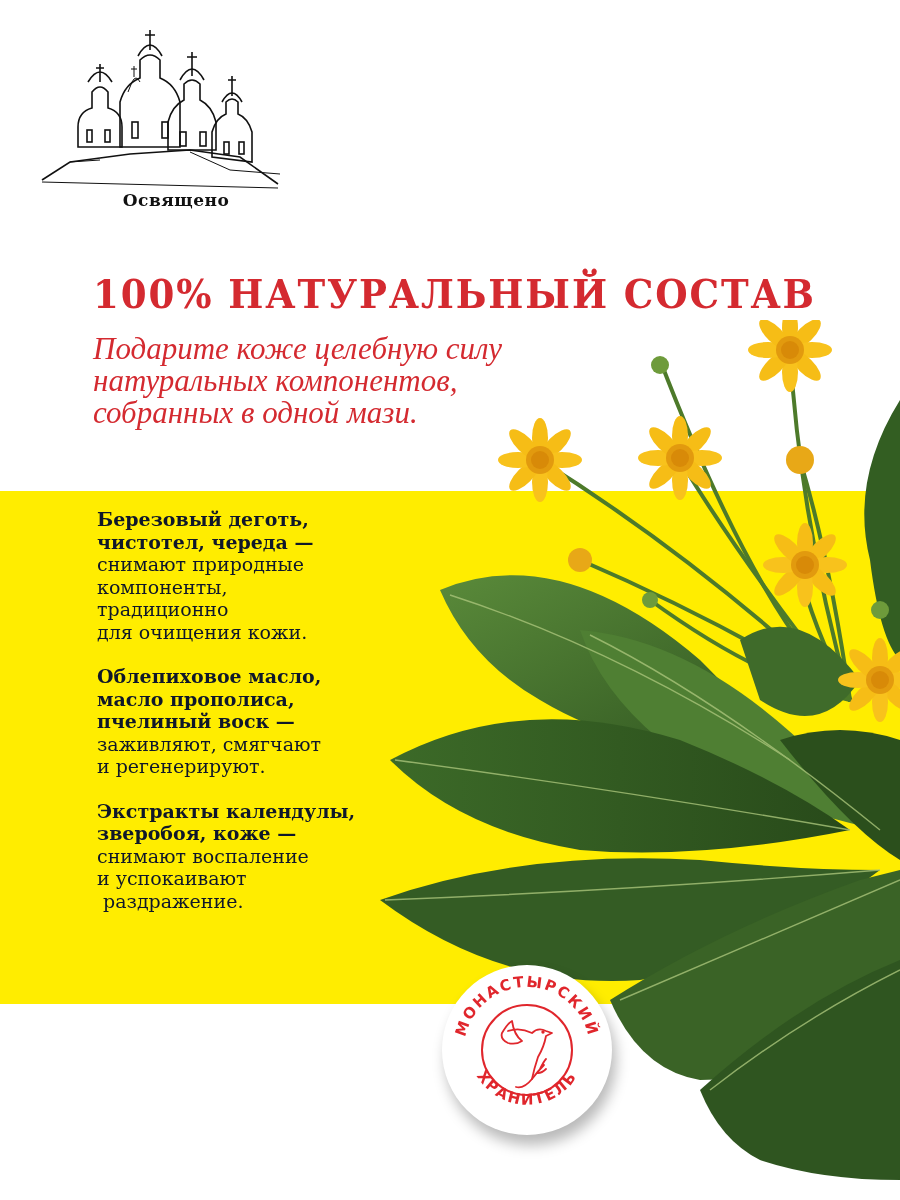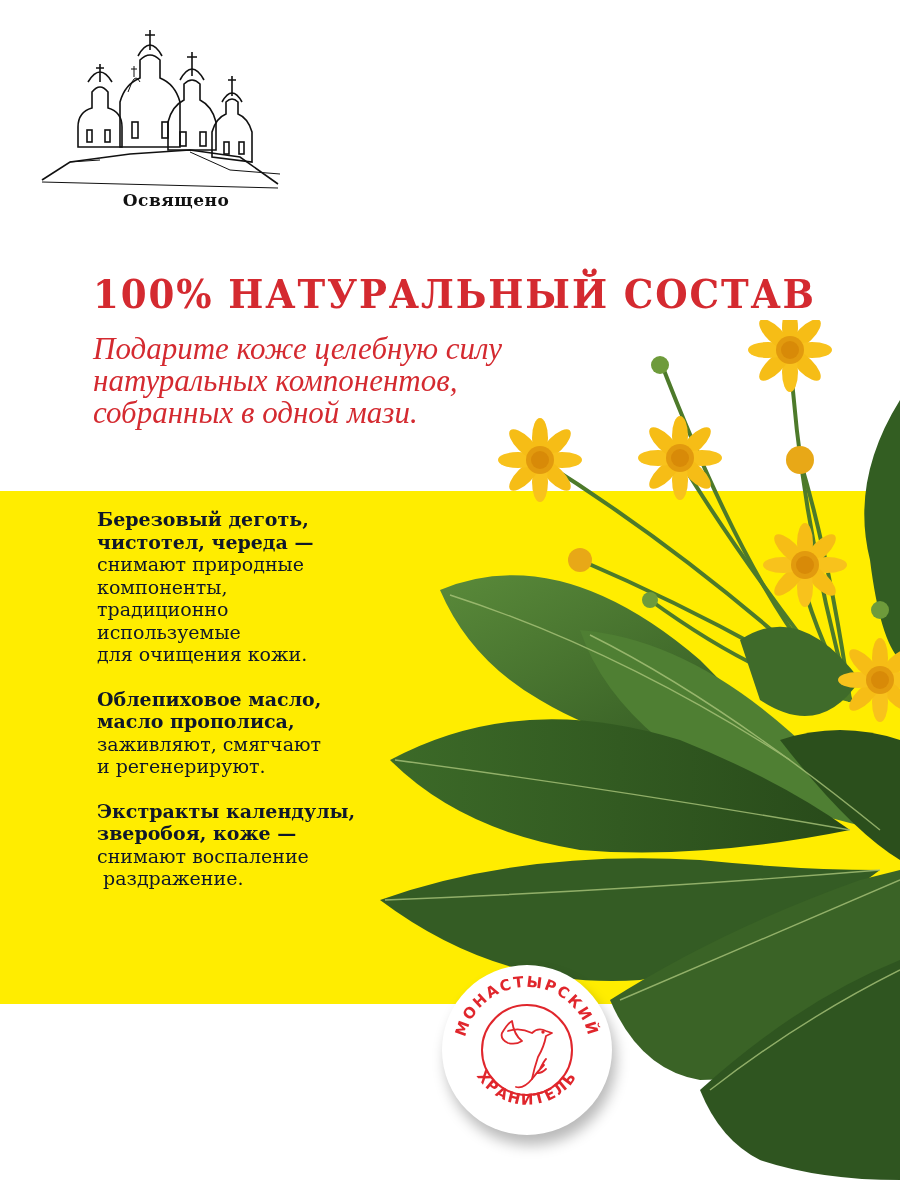--- a/index.html
+++ b/index.html
@@ -137,33 +137,34 @@
     </g>
 </svg>
 
 <div class="features">
   <div class="feature">
     <div class="b">Березовый деготь,</div>
     <div class="b">чистотел, череда —</div>
     <div>снимают природные</div>
     <div>компоненты,</div>
     <div>традиционно</div>
-    <div>используемые</div>
     <div>для очищения кожи.</div>
   </div>
   <div class="feature">
     <div class="b">Облепиховое масло,</div>
     <div class="b">масло прополиса,</div>
+    <div class="b">пчелиный воск —</div>
     <div>заживляют, смягчают</div>
     <div>и регенерируют.</div>
   </div>
   <div class="feature">
     <div class="b">Экстракты календулы,</div>
     <div class="b">зверобоя, коже —</div>
     <div>снимают воспаление</div>
+    <div>и успокаивают</div>
     <div> раздражение.</div>
   </div>
 </div>
 
 <div class="badge">
   <svg width="170" height="170" viewBox="0 0 170 170">
     <defs>
       <path id="arcTop" d="M 22 85 A 63 63 0 0 1 148 85"></path>
       <path id="arcBot" d="M 30 100 A 58 58 0 0 0 140 100"></path>
     </defs>

